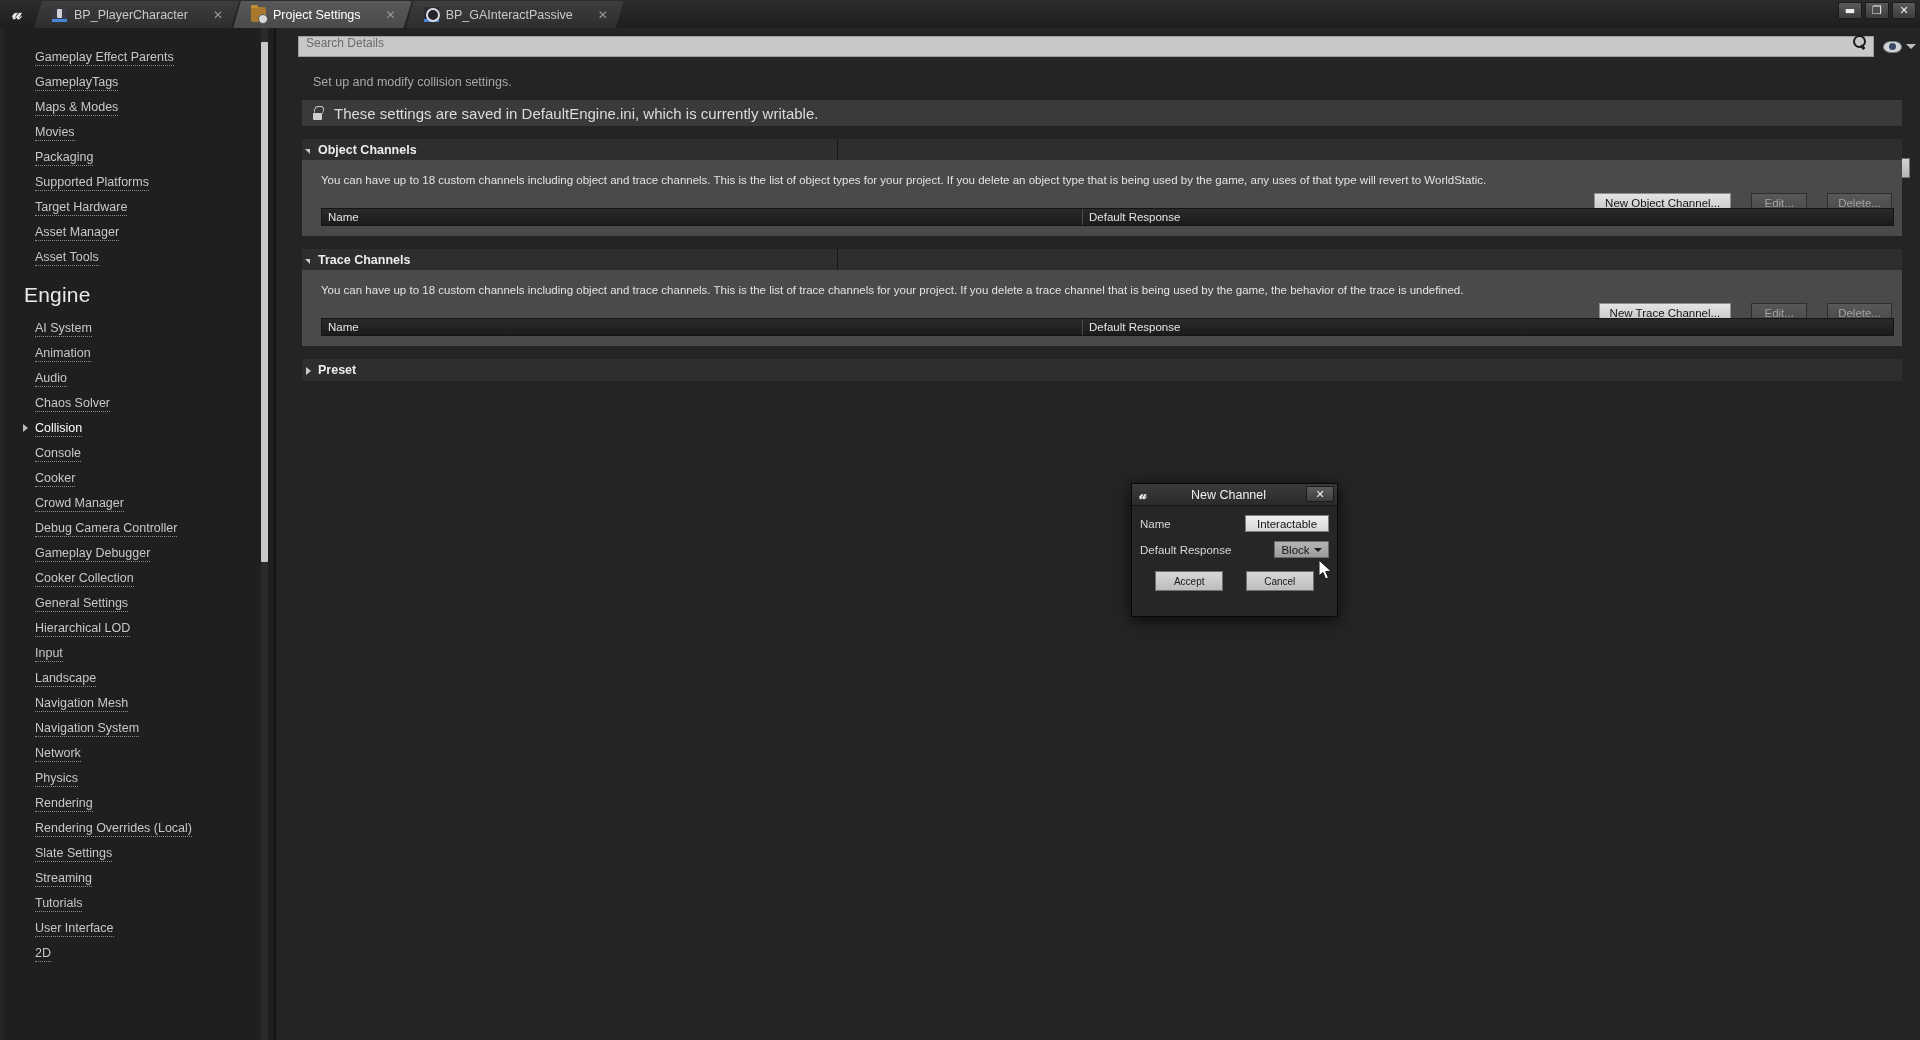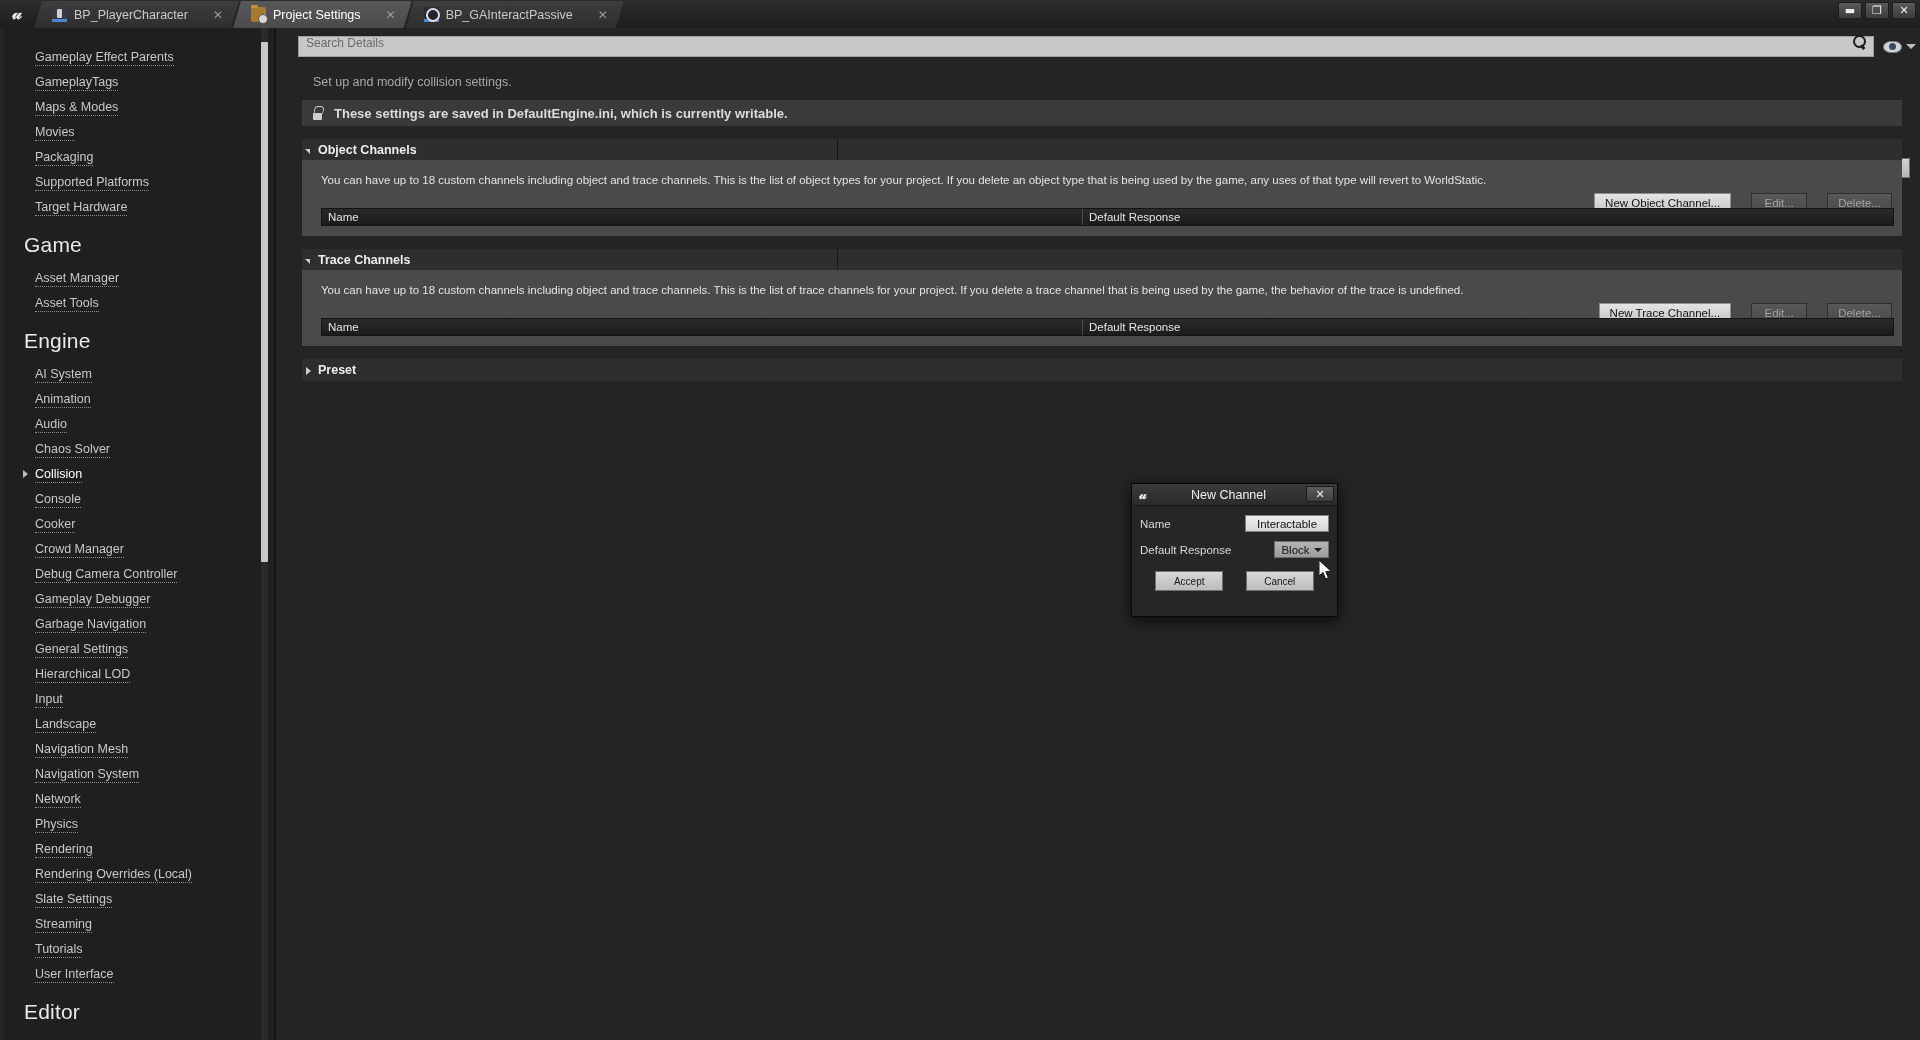--- a/index.html
+++ b/index.html
@@ -182,21 +182,21 @@
   #lock-icon::before {
     content: ""; position: absolute; left: 2px; top: 0;
     width: 8px; height: 7px; border: 1.6px solid #d2d2d2;
     border-bottom: none; border-radius: 4px 4px 0 0;
     transform: skewX(-10deg);
   }
   #lock-icon::after {
     content: ""; position: absolute; left: 1px; bottom: 0;
     width: 9px; height: 7px; background: #cfcfcf; border-radius: 1px;
   }
-  #ini-text { font-size: 13px; color: #dcdcdc; font-weight: bold; }
+  #ini-text { font-size: 15px; color: #dcdcdc; }
 
   #export-import {
     position: absolute; right: 14px; top: 106px; display: flex; gap: 7px;
   }
   .ue-btn {
     min-width: 56px; height: 20px; padding: 0 10px;
     background: linear-gradient(#d2d2d2, #b6b6b6);
     border: 1px solid #6e6e6e; color: #1e1e1e; font-size: 11.5px;
     display: flex; align-items: center; justify-content: center; margin-top: 24px;
   }
@@ -373,21 +373,20 @@
       <div class="side-item">
         <span class="lbl">Packaging</span>
       </div>
       <div class="side-item">
         <span class="lbl">Supported Platforms</span>
       </div>
       <div class="side-item">
         <span class="lbl">Target Hardware</span>
       </div>
 
-      <div class="side-group">Game</div>
       <div class="side-item">
         <span class="lbl">Asset Manager</span>
       </div>
       <div class="side-item">
         <span class="lbl">Asset Tools</span>
       </div>
 
       <div class="side-group">Engine</div>
       <div class="side-item">
         <span class="lbl">AI System</span>
@@ -414,21 +413,21 @@
       <div class="side-item">
         <span class="lbl">Crowd Manager</span>
       </div>
       <div class="side-item">
         <span class="lbl">Debug Camera Controller</span>
       </div>
       <div class="side-item">
         <span class="lbl">Gameplay Debugger</span>
       </div>
       <div class="side-item">
-        <span class="lbl">Garbage Navigation</span>
+        <span class="lbl">Cooker Collection</span>
       </div>
       <div class="side-item">
         <span class="lbl">General Settings</span>
       </div>
       <div class="side-item">
         <span class="lbl">Hierarchical LOD</span>
       </div>
       <div class="side-item">
         <span class="lbl">Input</span>
       </div>
@@ -459,21 +458,20 @@
       <div class="side-item">
         <span class="lbl">Streaming</span>
       </div>
       <div class="side-item">
         <span class="lbl">Tutorials</span>
       </div>
       <div class="side-item">
         <span class="lbl">User Interface</span>
       </div>
 
-      <div class="side-group">Editor</div>
       <div class="side-item">
         <span class="lbl">2D</span>
       </div>
     </div>
 
     <div id="side-top-fade"></div>
     <div id="side-scroll-track"></div>
     <div id="side-scroll-thumb"></div>
     <div id="side-divider"></div>
   </div>

